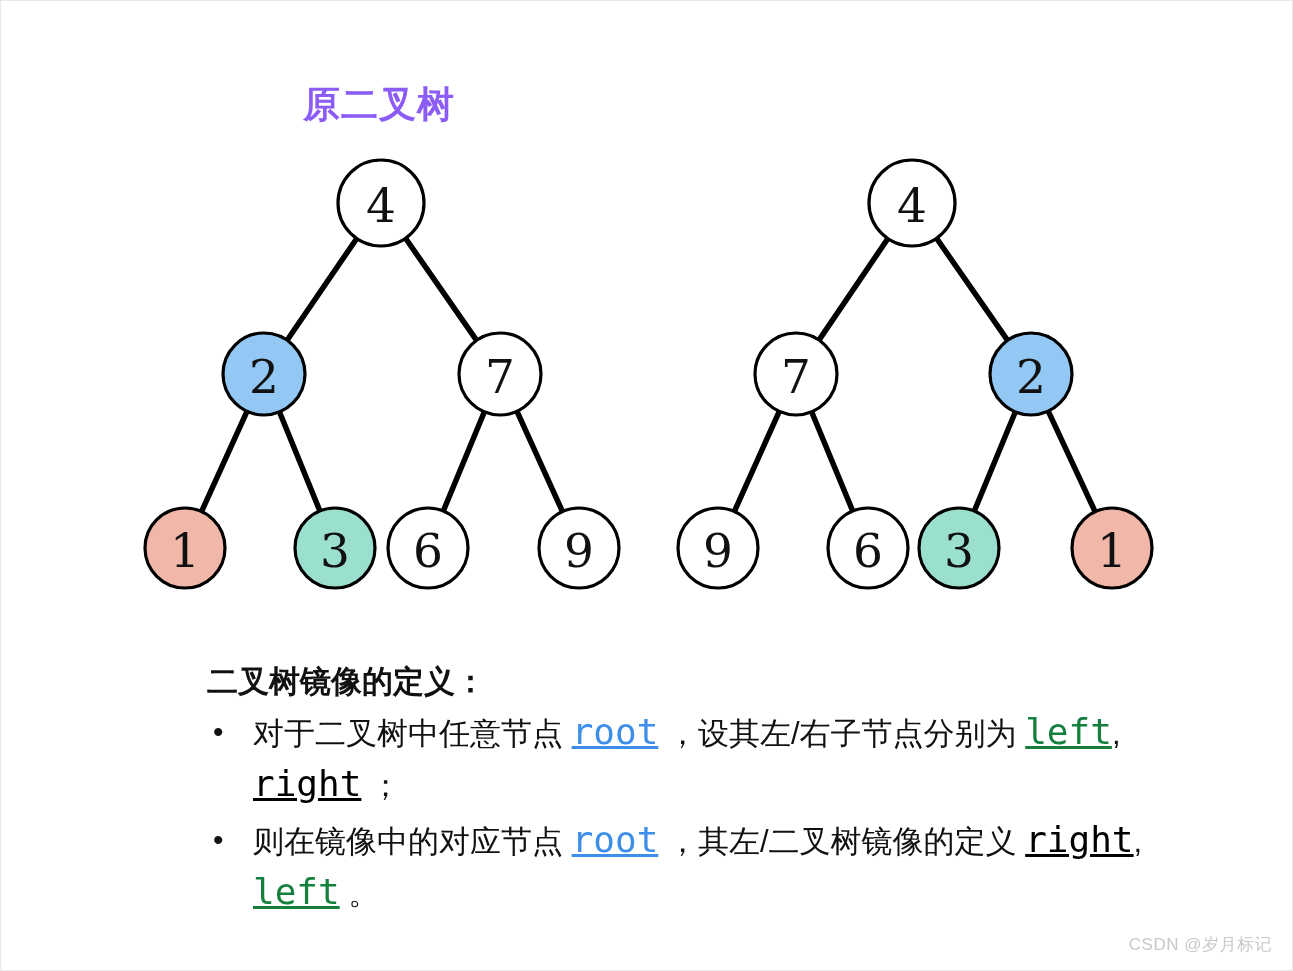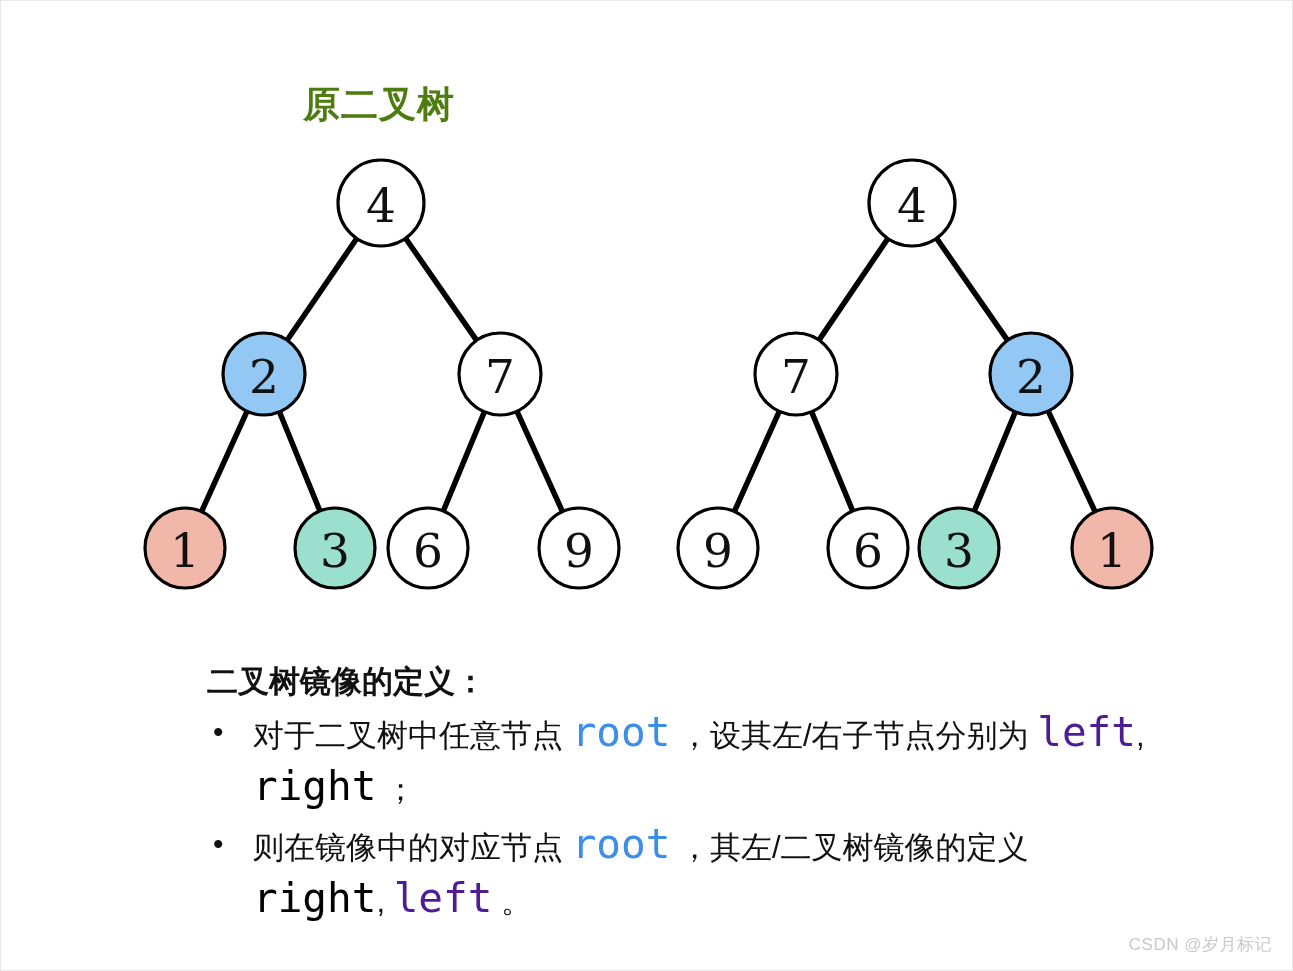--- a/index.html
+++ b/index.html
@@ -22,21 +22,21 @@
     overflow: hidden;
   }
 
   
   .tree-title {
     position: absolute;
     font-size: 37px;
     font-weight: 700;
     letter-spacing: 1px;
     white-space: nowrap;
-    color: #4d7c0f;
+    color: #8b5cf6;
     font-family: "Liberation Sans", "DejaVu Sans", sans-serif;
   }
   #title-original { left: 302px; top: 79px; }
   #title-mirror   { left: 793px; top: 79px; }
 
   
   .tree-svg {
     position: absolute;
     top: 148px;
     left: 0;
@@ -92,24 +92,25 @@
     color: #111111;
   }
   .def-text {
     flex: 1 1 auto;
     font-size: 31px;
     line-height: 50px;
     color: #111111;
   }
   .code {
     font-family: "DejaVu Sans Mono", "Liberation Mono", monospace;
-    font-size: 41px;
+    font-size: 36px;
+    text-decoration: underline;
   }
   .c-root  { color: #3d8ee8; }
-  .c-left  { color: #4c1d95; }
+  .c-left  { color: #15803d; }
   .c-right { color: #000000; }
 
   
   #watermark {
     position: absolute;
     right: 20px;
     bottom: 14px;
     font-size: 17px;
     color: #c9c9c9;
     letter-spacing: 0.5px;

